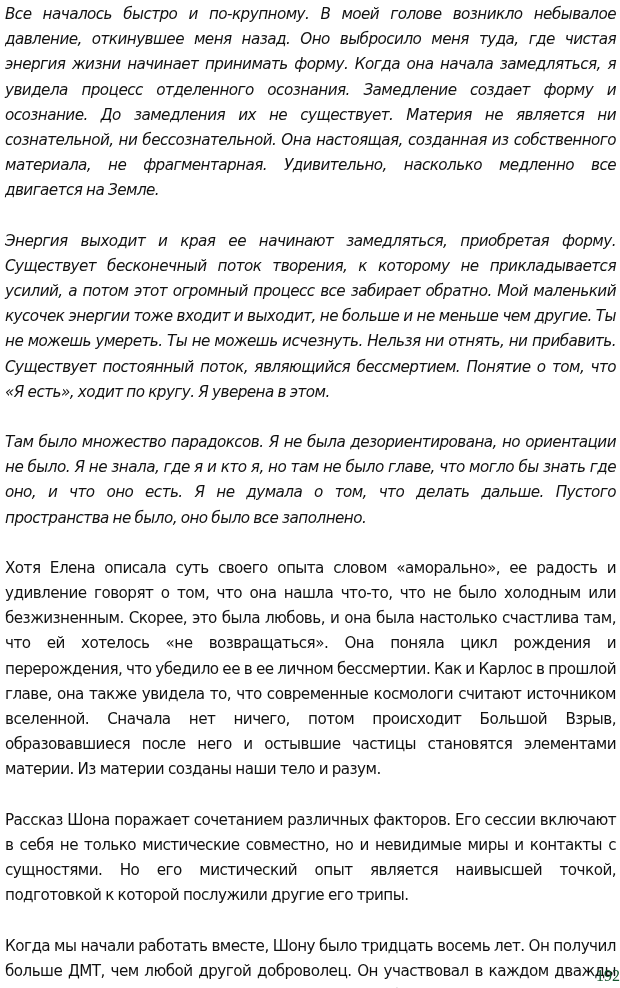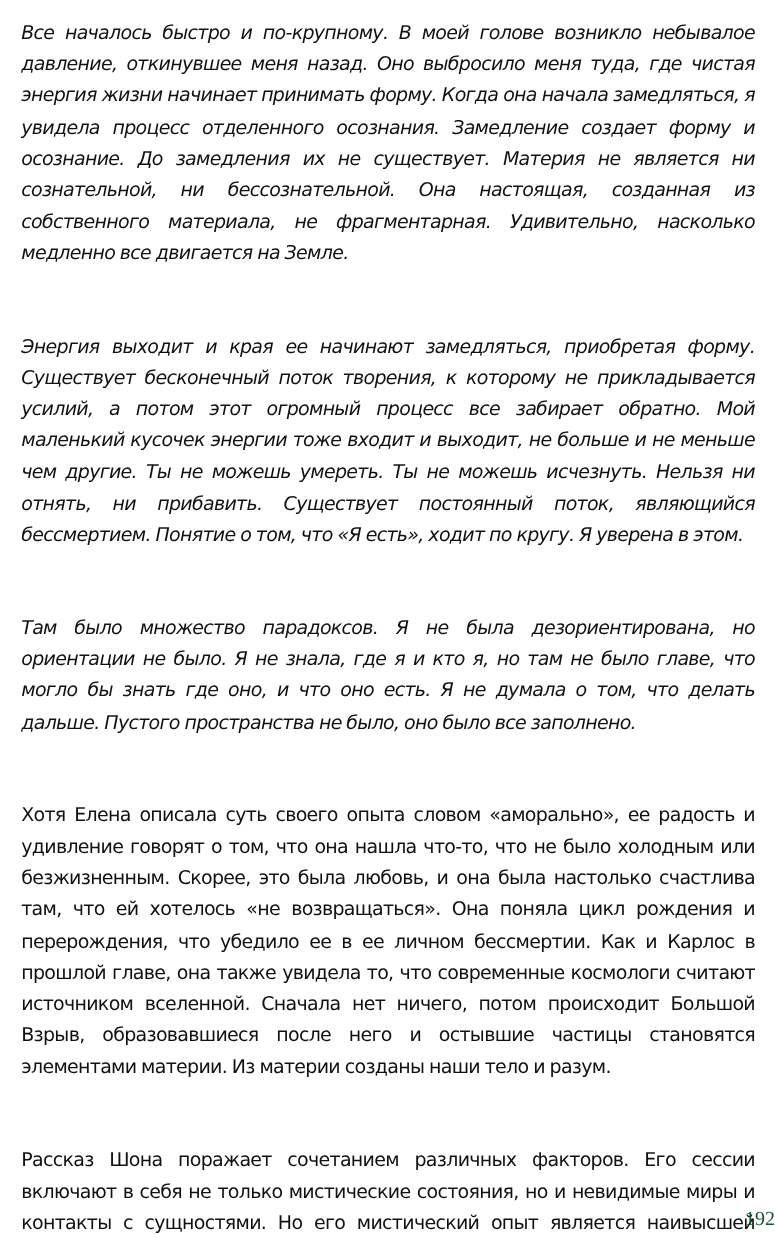--- a/index.html
+++ b/index.html
@@ -18,21 +18,21 @@
       position: absolute;
       left: 5px;
       top: 2px;
       width: 611px;
     }
     .para {
       font-family: "DejaVu Sans", sans-serif;
       font-size: 15.2px;
       line-height: 25.2px;
       text-align: justify;
-      margin: 12px;
+      margin: 0;
       letter-spacing: -0.55px;
       word-spacing: -0.5px;
     }
     .para.italic {
       font-style: italic;
     }
     .gap {
       height: 25px;
     }
     .page-number {
@@ -52,19 +52,19 @@
 
 <div class="page">
   <p class="para italic">Все началось быстро и по-крупному. В моей голове возникло небывалое давление, откинувшее меня назад. Оно выбросило меня туда, где чистая энергия жизни начинает принимать форму. Когда она начала замедляться, я увидела процесс отделенного осознания. Замедление создает форму и осознание. До замедления их не существует. Материя не является ни сознательной, ни бессознательной. Она настоящая, созданная из собственного материала, не фрагментарная. Удивительно, насколько медленно все двигается на Земле.</p>
   <div class="gap"></div>
   <p class="para italic">Энергия выходит и края ее начинают замедляться, приобретая форму. Существует бесконечный поток творения, к которому не прикладывается усилий, а потом этот огромный процесс все забирает обратно. Мой маленький кусочек энергии тоже входит и выходит, не больше и не меньше чем другие. Ты не можешь умереть. Ты не можешь исчезнуть. Нельзя ни отнять, ни прибавить. Существует постоянный поток, являющийся бессмертием. Понятие о том, что «Я есть», ходит по кругу. Я уверена в этом.</p>
   <div class="gap"></div>
   <p class="para italic">Там было множество парадоксов. Я не была дезориентирована, но ориентации не было. Я не знала, где я и кто я, но там не было главе, что могло бы знать где оно, и что оно есть. Я не думала о том, что делать дальше. Пустого пространства не было, оно было все заполнено.</p>
   <div class="gap"></div>
   <p class="para">Хотя Елена описала суть своего опыта словом «аморально», ее радость и удивление говорят о том, что она нашла что-то, что не было холодным или безжизненным. Скорее, это была любовь, и она была настолько счастлива там, что ей хотелось «не возвращаться». Она поняла цикл рождения и перерождения, что убедило ее в ее личном бессмертии. Как и Карлос в прошлой главе, она также увидела то, что современные космологи считают источником вселенной. Сначала нет ничего, потом происходит Большой Взрыв, образовавшиеся после него и остывшие частицы становятся элементами материи. Из материи созданы наши тело и разум.</p>
   <div class="gap"></div>
-  <p class="para">Рассказ Шона поражает сочетанием различных факторов. Его сессии включают в себя не только мистические состояния, но и невидимые миры и контакты с сущностями. Но его мистический опыт является наивысшей точкой, подготовкой к которой послужили другие его трипы.</p>
+  <p class="para">Рассказ Шона поражает сочетанием различных факторов. Его сессии включают в себя не только мистические совместно, но и невидимые миры и контакты с сущностями. Но его мистический опыт является наивысшей точкой, подготовкой к которой послужили другие его трипы.</p>
   <div class="gap"></div>
   <p class="para">Когда мы начали работать вместе, Шону было тридцать восемь лет. Он получил больше ДМТ, чем любой другой доброволец. Он участвовал в каждом дважды слепом исследовании с применением плацебо, а также в пилотных исследованиях, во время которых мы определяли оптимальные дозы ДМТ для введения его совместно с пиндололом и ципрогептадином. Он также участвовал в изучении воздействия ДМТ при помощи ЭЭГ, и в нескольких сессиях с псилоцибином, во время нашей предварительной работы с этим веществом.</p>
 
 </div>
 
 <div class="page-number">192</div>
 
 </body></html>

